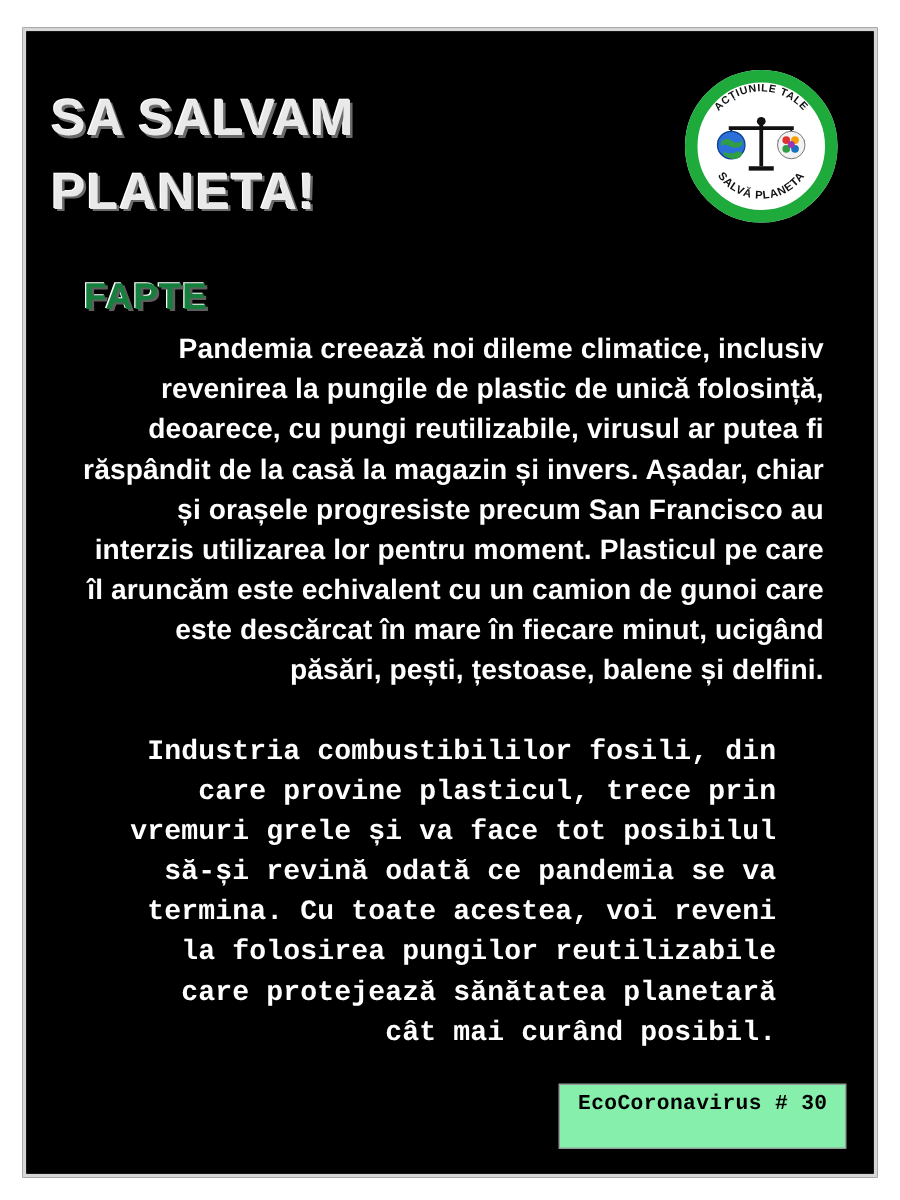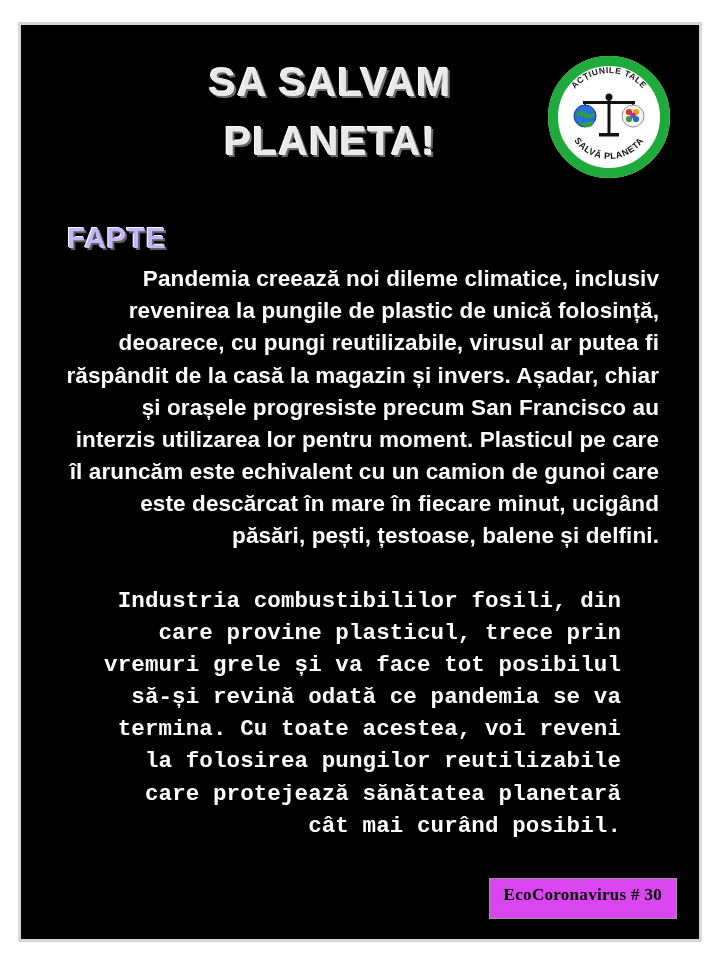--- a/index.html
+++ b/index.html
@@ -41,22 +41,22 @@
 
   
   .header {
     position: relative;
     height: 190px;
   }
   .title {
     position: absolute;
     left: 0;
     right: 0;
-    top: 28px;
-    text-align: center;
+    top: 40px;
+    text-align: left;
     padding-right: 80px;
     padding-left: 20px;
     font-size: 41px;
     font-weight: bold;
     line-height: 1.45;
     letter-spacing: 1px;
     color: #e9e9e9;
     text-shadow:
        2px 2px 0 #6a6a6a,
       -1px -1px 0 #ffffff,
@@ -75,21 +75,21 @@
   .logo svg { display: block; }
 
   
   .section {
     padding: 0 18px;
   }
   .section-heading {
     font-size: 30px;
     font-weight: bold;
     letter-spacing: 0.5px;
-    color: #c4b5fd;
+    color: #15803d;
     margin: 0 0 8px 28px;
     text-shadow:
        2px 2px 0 #5e5e5e,
       -1px -1px 0 #ffffff,
        3px 3px 3px rgba(0,0,0,0.9);
   }
   .section-text {
     font-size: 22.5px;
     font-weight: bold;
     line-height: 1.43;
@@ -104,27 +104,27 @@
   #actions-text { padding: 0 60px; font-family: Liberation Mono, monospace; }
 
   
   .footer {
     position: absolute;
     right: 22px;
     bottom: 20px;
   }
   .footer-badge {
     display: inline-block;
-    background: #d946ef;
+    background: #86efac;
     color: #000000;
     border: 1px solid #9a9a9a;
     font-size: 17px;
     font-weight: bold;
-    font-family: Liberation Serif, serif;
-    padding: 6px 14px 13px 14px;
+    font-family: Liberation Mono, monospace;
+    padding: 6px 14px 25px 14px;
     letter-spacing: 0.3px;
     white-space: nowrap;
   }
 </style>
 </head>
 <body>
 
 <div class="poster-frame">
   <div class="poster-frame-inner">
     <div class="poster-body">

